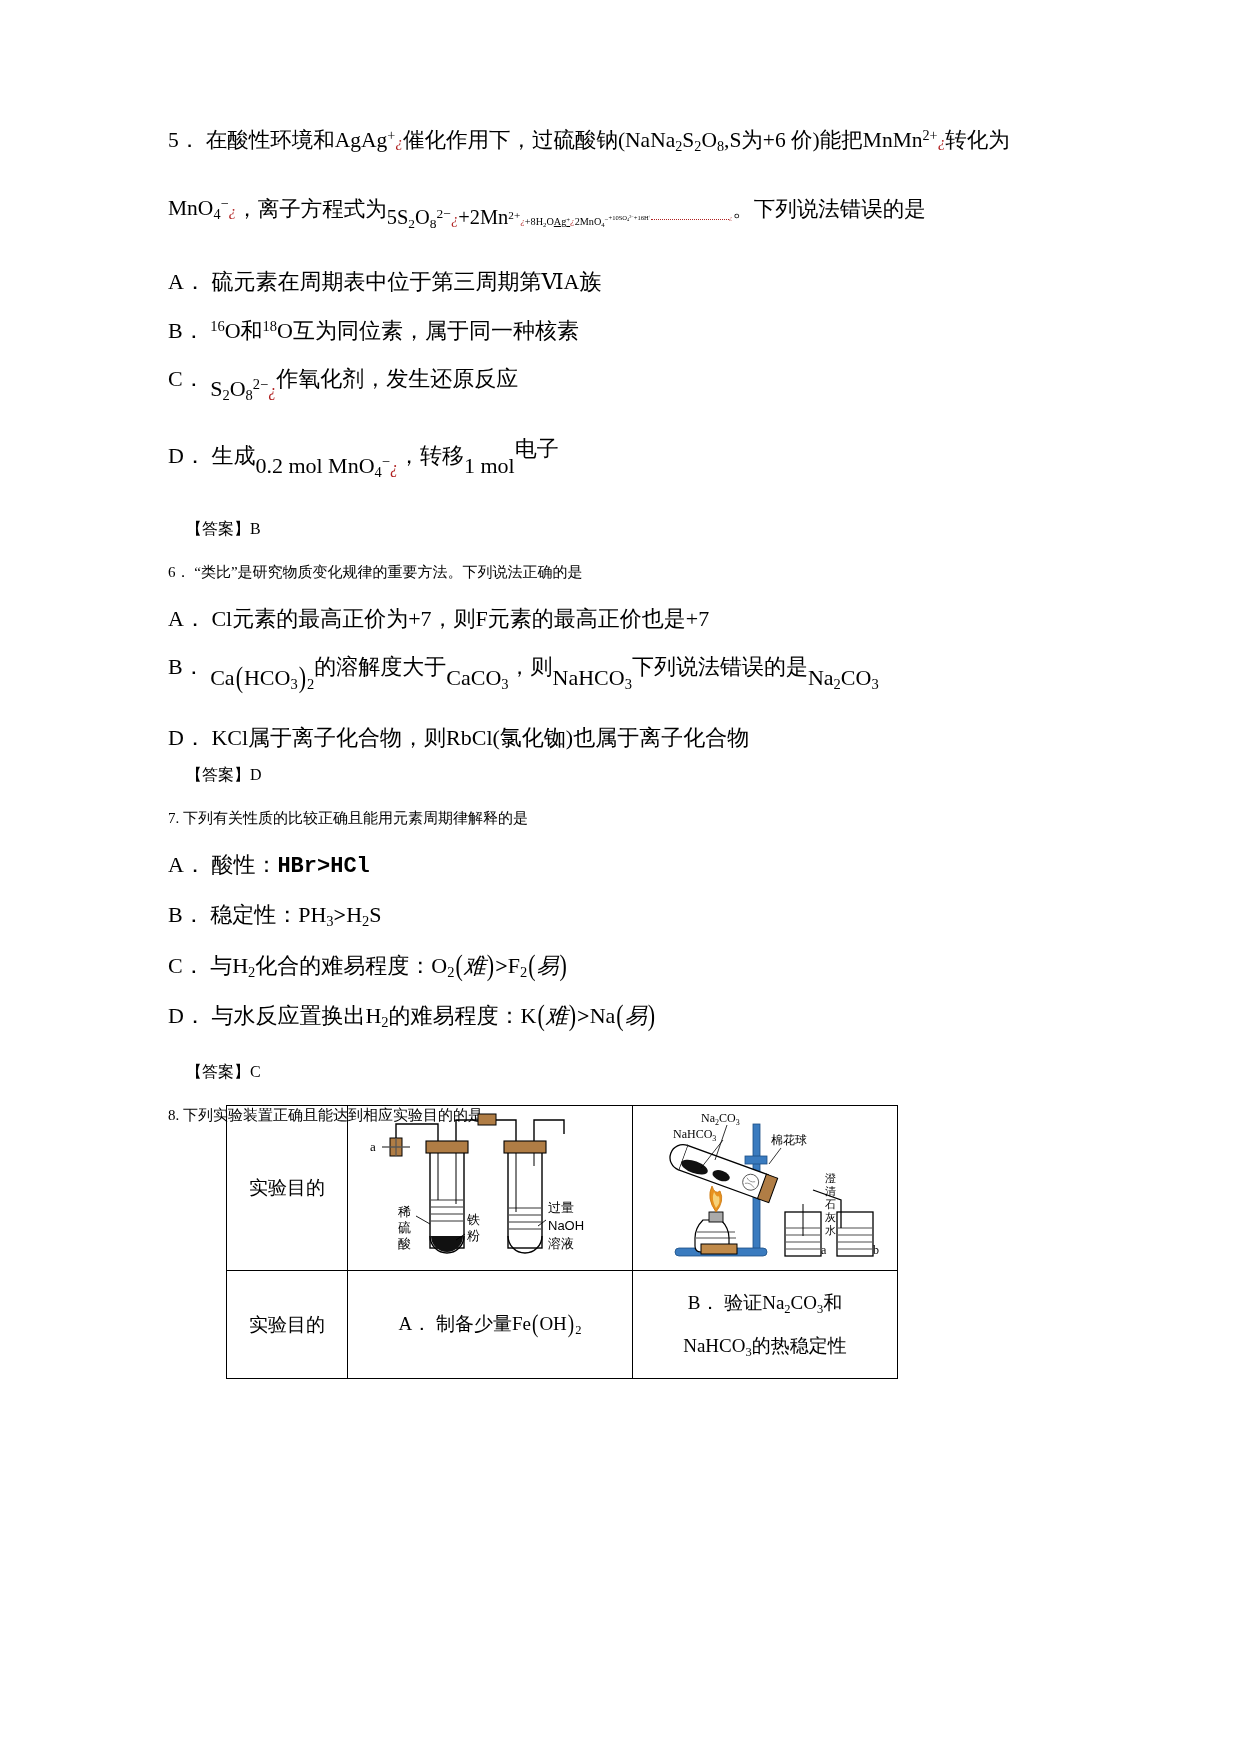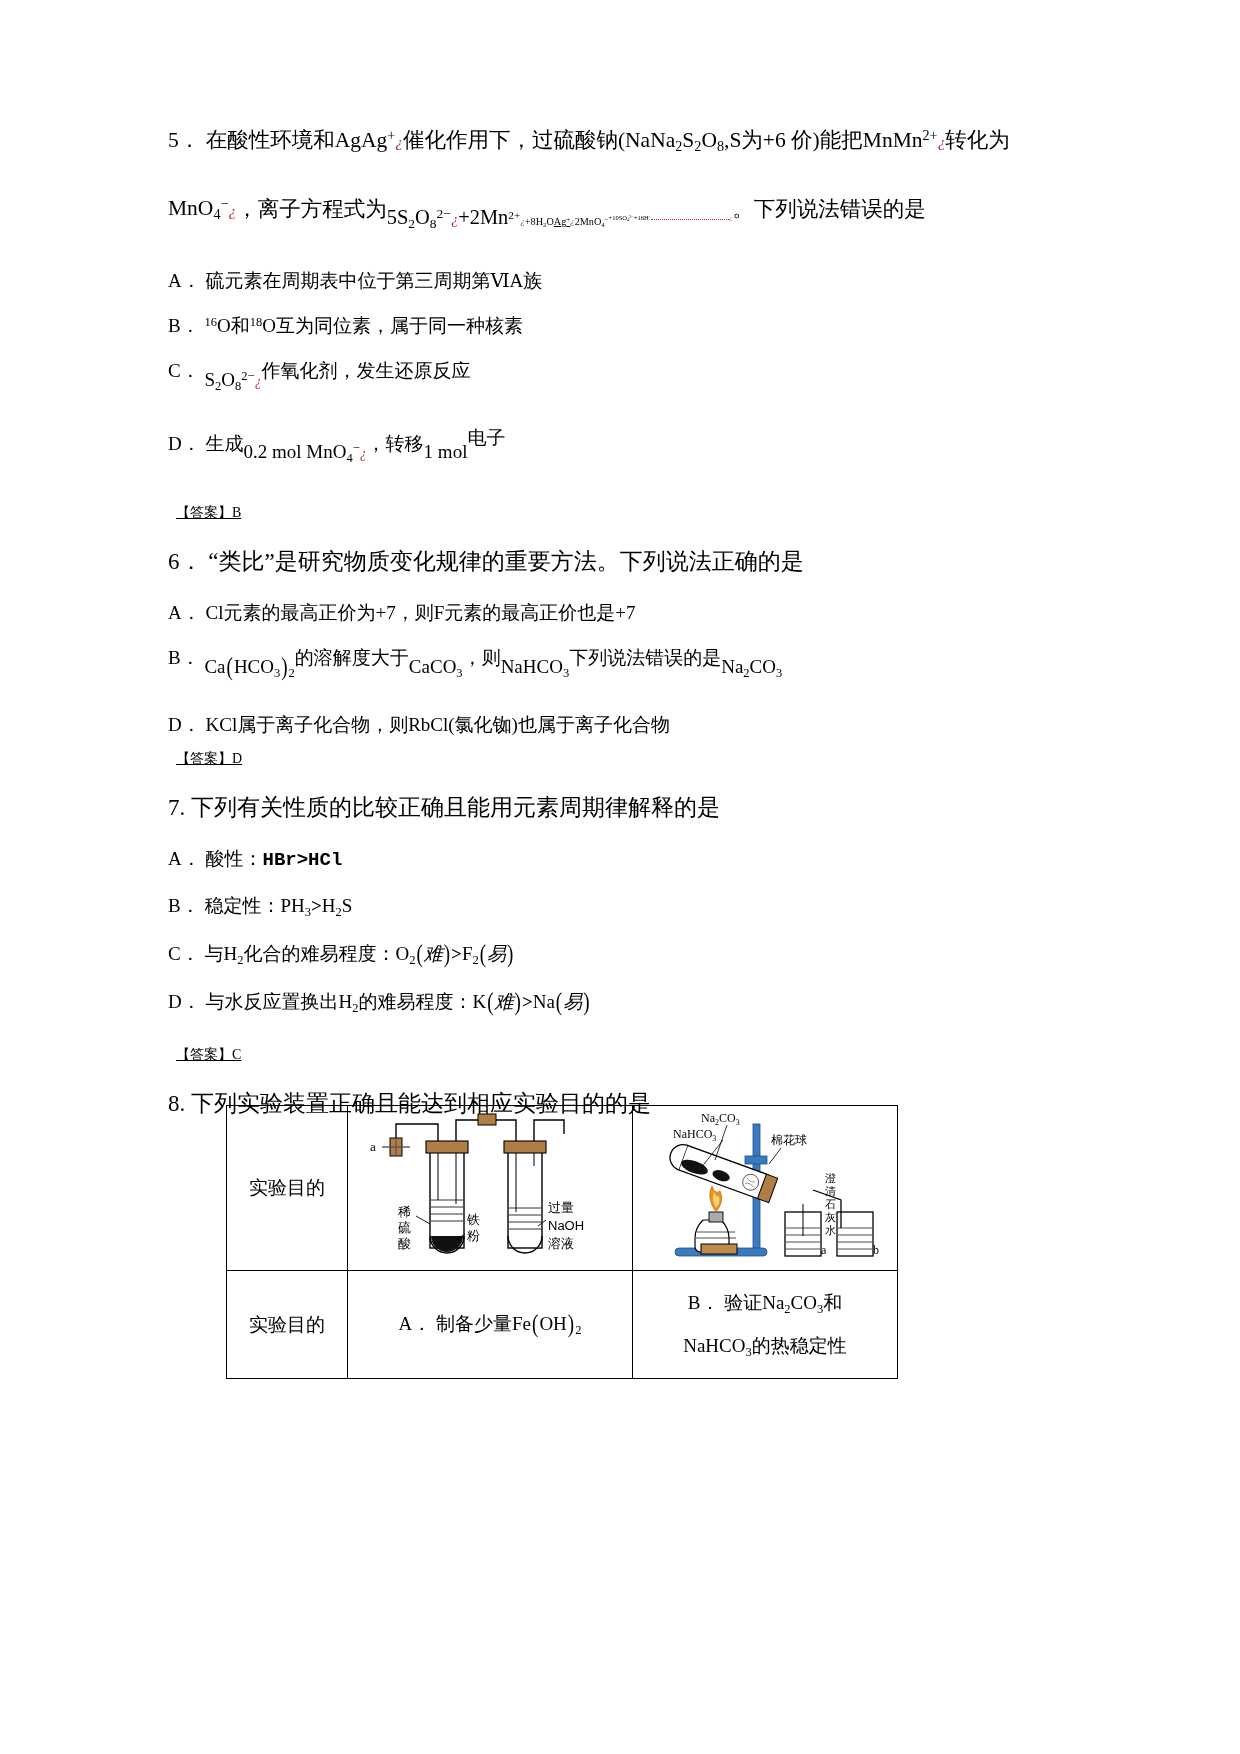--- a/index.html
+++ b/index.html
@@ -8,23 +8,23 @@
     background:#ffffff;
     font-family:"Liberation Serif","DejaVu Serif",serif;
     color:#000;
     position:relative;
     overflow:hidden;
   }
   .page { position:absolute; left:0; top:0; width:1240px; height:1500px; }
   .content { position:absolute; left:168px; top:128px; width:912px; }
 
   .qline { font-size:21.5px; line-height:1.0; margin:0 0 0 0; white-space:nowrap; }
-  .opt { font-size:19px; line-height:1.0; margin:0 0 26px 0; white-space:nowrap; }
-  .ans { font-size:14px; line-height:1.0; margin:0 0 26px 8px;text-decoration:underline; }
-  .qstem { font-size:23px; margin:0 0 26px 0; }
+  .opt { font-size:22px; line-height:1.0; margin:0 0 26px 0; white-space:nowrap; }
+  .ans { font-size:16px; line-height:1.0; margin:0 0 26px 18px; }
+  .qstem { font-size:15px; margin:0 0 26px 0; }
 
   sub { font-size:0.66em; vertical-align:-0.28em; }
   sup { font-size:0.66em; vertical-align:0.46em; }
   .red { color:#b02020; font-style:italic; font-size:0.72em; }
 
   
   .mlow { display:inline-block; vertical-align:-0.46em; }
   .mhigh { display:inline-block; vertical-align:0.30em; }
   .mform { font-family:"Liberation Serif","DejaVu Serif",serif; }
 

